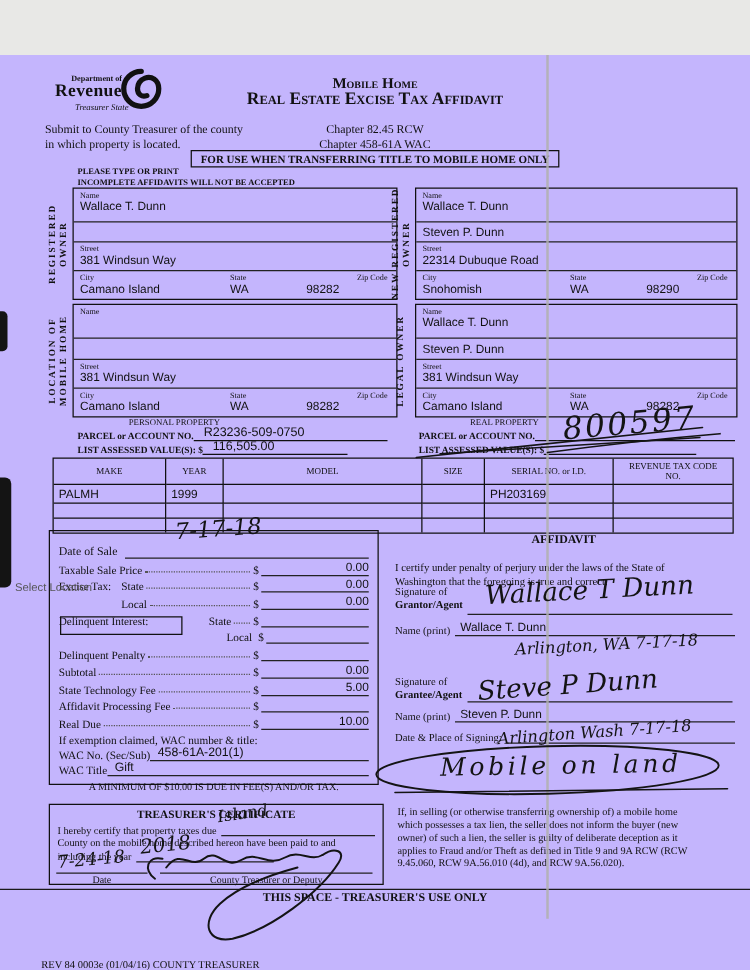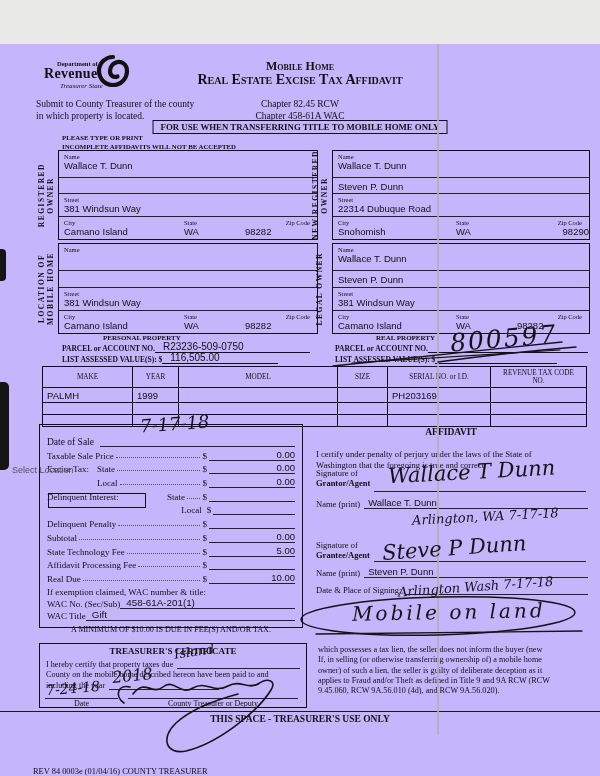--- a/index.html
+++ b/index.html
@@ -26,21 +26,21 @@
   .vlab span{writing-mode:vertical-rl;transform:rotate(180deg);font-size:7.5px;font-weight:bold;
              letter-spacing:1.5px;line-height:9px;}
   .frow{position:relative;border-bottom:1px solid #222;box-sizing:border-box;}
   .frow:last-child{border-bottom:none;}
   .flab{display:block;font-size:6.5px;padding:2px 0 0 5px;}
   .fval{display:block;font-family:"Liberation Sans",sans-serif;font-size:9.5px;padding:0 0 1px 5px;
         white-space:nowrap;}
   .cityrow{display:grid;grid-template-columns:1fr 56px 82px;height:100%;}
   .zr .flab{text-align:right;padding-right:7px;}
   
-  .pheading{font-size:7px;font-weight:bold;padding-left:41px;}
+  .pheading{font-size:7px;font-weight:normal;padding-left:41px;}
   .pline{display:flex;align-items:flex-end;font-size:7.5px;font-weight:bold;}
   .pline .uv{flex:1;border-bottom:1.2px solid #111;font-family:"Liberation Sans",sans-serif;
              font-weight:normal;font-size:10px;padding-left:8px;white-space:nowrap;}
   
   .vtable{display:grid;grid-template-columns:90px 46px 159px 50px 103px 95px;
           border:1.5px solid #111;box-sizing:content-box;}
   .vtable .hc{border-right:1px solid #111;border-bottom:1px solid #111;font-size:7.2px;
               text-align:center;display:flex;align-items:center;justify-content:center;
               height:20px;line-height:8px;}
   .vtable .dc{border-right:1px solid #111;border-bottom:1px solid #111;
@@ -177,21 +177,21 @@
         <div>
             <span class="flab">City</span>
              <span class="fval">Snohomish</span>
           </div>
         <div>
             <span class="flab">State</span>
              <span class="fval">WA</span>
           </div>
         <div class="zr">
             <span class="flab">Zip Code</span>
-             <span class="fval" style="padding-left:10px;text-align:right;">98290</span>
+             <span class="fval" style="padding-left:10px;">98290</span>
           </div>
       </div>
     </div>
   </div>
 
   <div class="abs vlab" style="left:34px;top:199px;width:23px;height:91px;">
     <span>LOCATION OF</span>
     <span>MOBILE HOME</span>
   </div>
   <div class="abs gbox" style="left:58px;top:199px;width:260px;height:91px;">
@@ -419,22 +419,22 @@
   <div class="abs prow" style="left:316px;top:521px;width:272px;">
     <span>Name (print)</span>
     <span class="uflex"><span class="nval">Steven P. Dunn</span></span>
   </div>
   <div class="abs prow" style="left:316px;top:538px;width:272px;">
     <span>Date &amp; Place of Signing:</span>
     <span class="uflex"></span>
   </div>
 
   <div class="abs notice" style="left:318px;top:601px;width:274px;">
+    <span>If, in selling (or otherwise transferring ownership of) a mobile home</span>
     <span>which possesses a tax lien, the seller does not inform the buyer (new</span>
-    <span>If, in selling (or otherwise transferring ownership of) a mobile home</span>
     <span>owner) of such a lien, the seller is guilty of deliberate deception as it</span>
     <span>applies to Fraud and/or Theft as defined in Title 9 and 9A RCW (RCW</span>
     <span>9.45.060, RCW 9A.56.010 (4d), and RCW 9A.56.020).</span>
   </div>
 
   <div class="abs tbox" style="left:39px;top:599px;width:268px;height:65px;">
     <div class="ctr b t-title" style="margin-top:2px;">TREASURER'S CERTIFICATE</div>
     <div class="t-line" style="margin:2px 6px 0 6px;height:11px;">
       <span>I hereby certify that property taxes due</span>
       <span class="uflex"></span>

